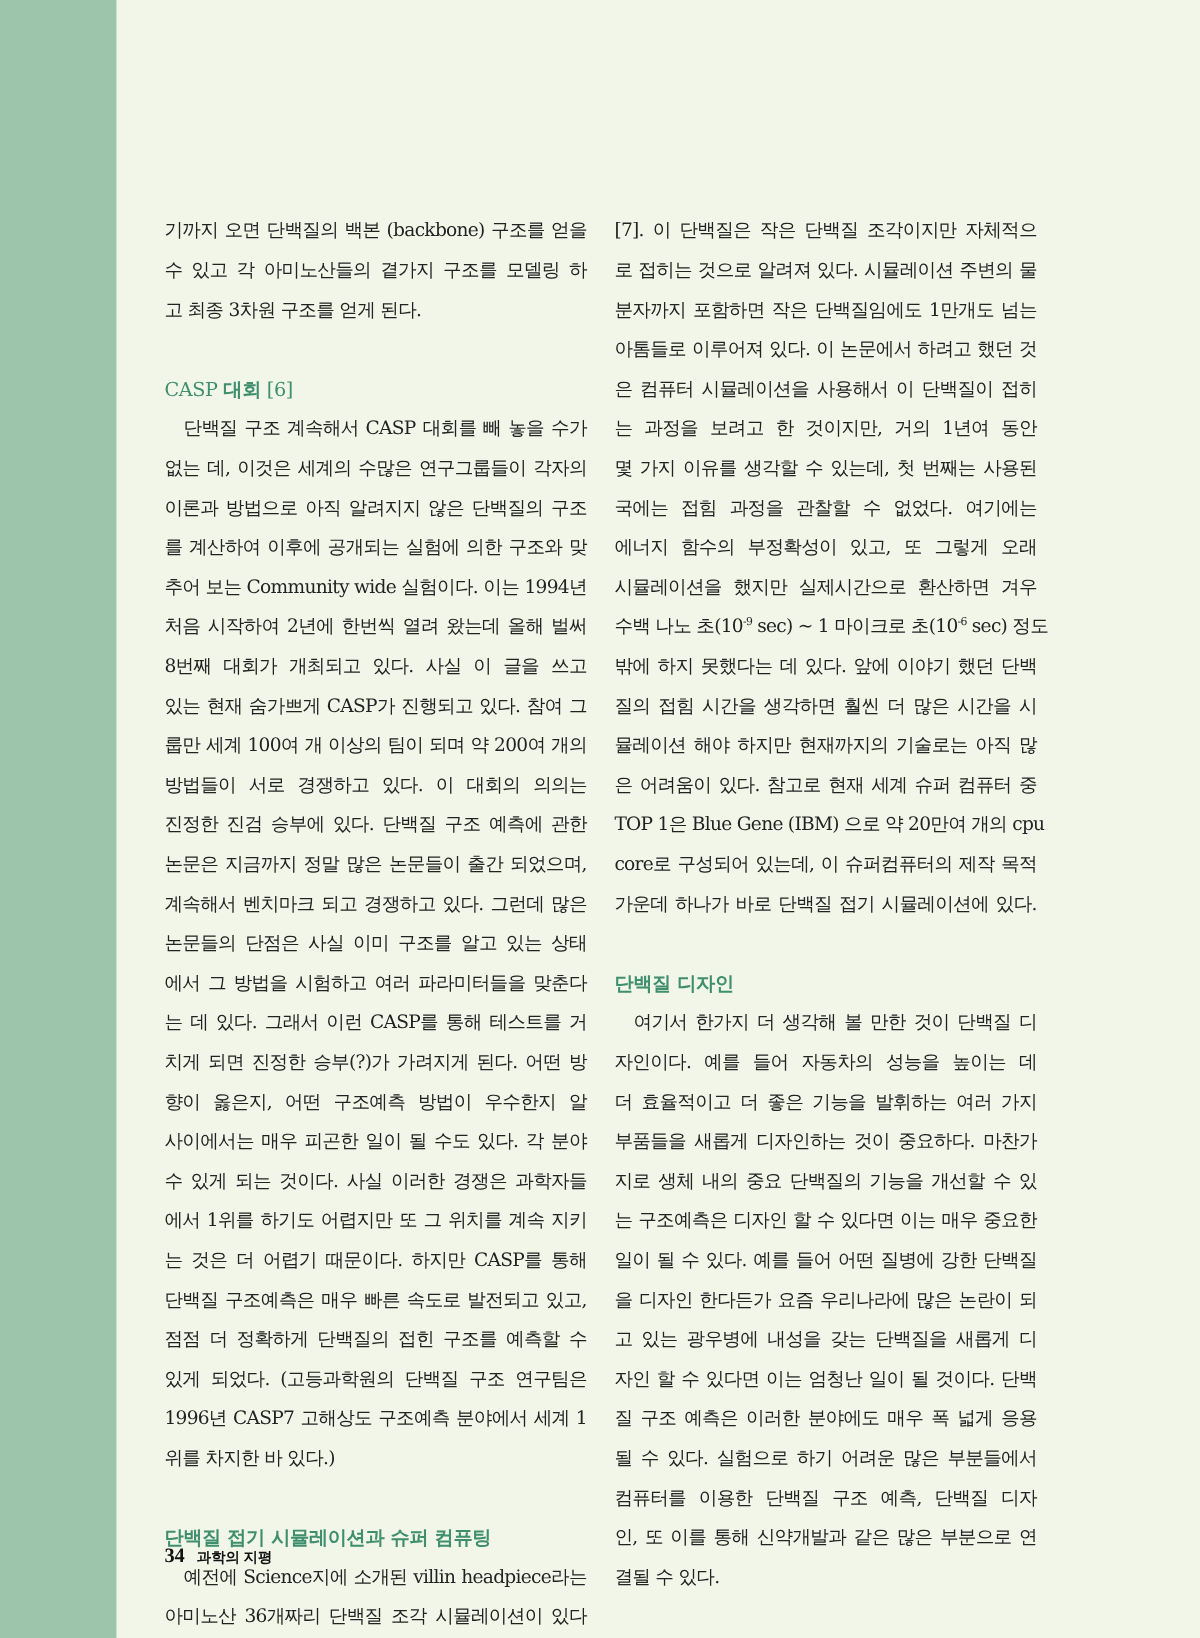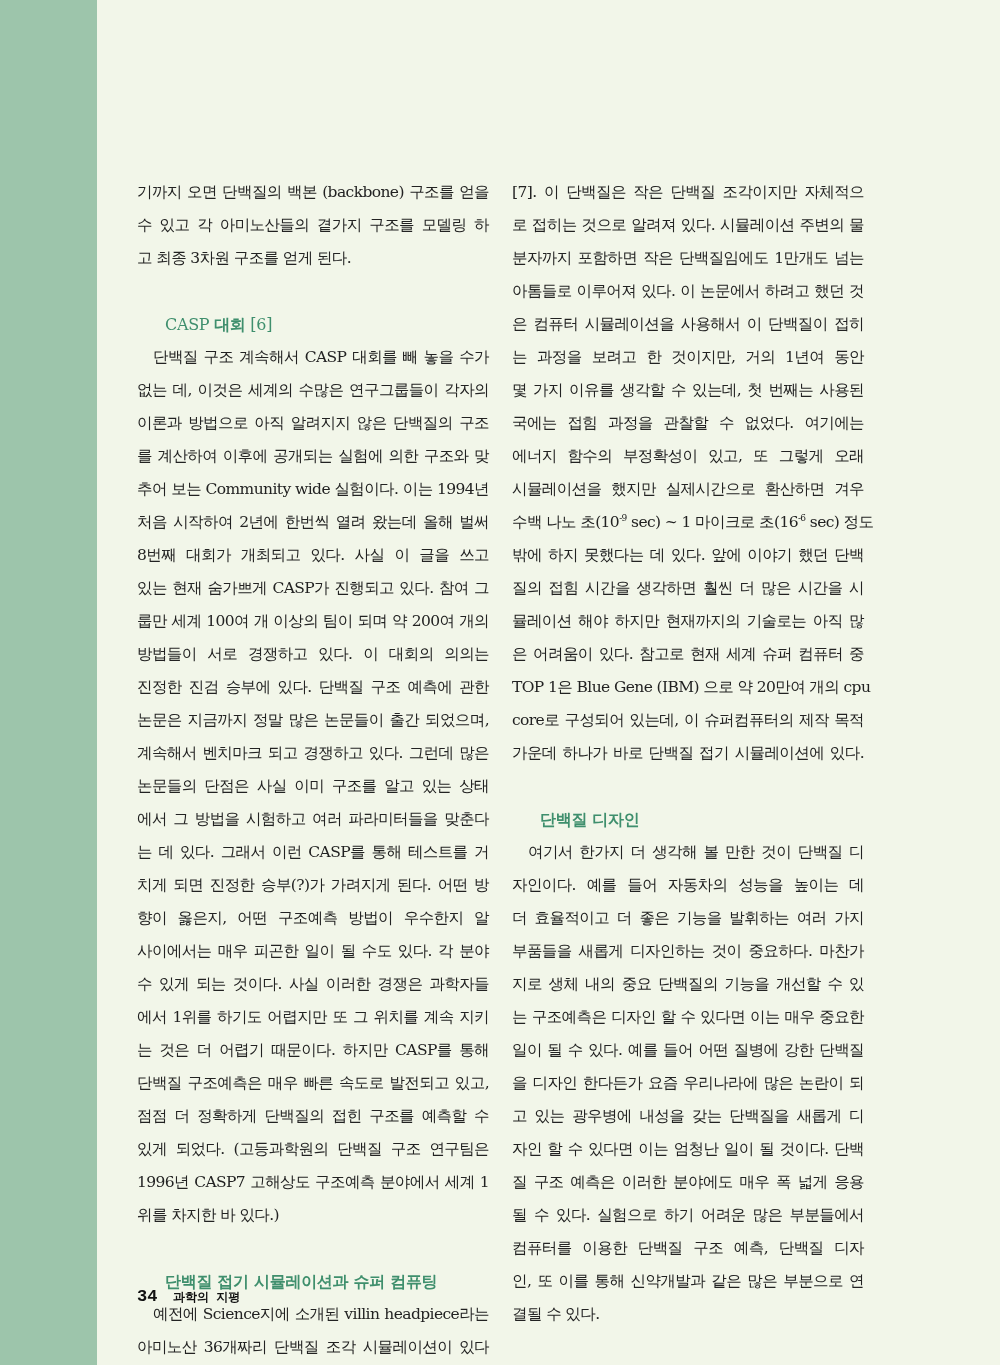--- a/index.html
+++ b/index.html
@@ -23,27 +23,26 @@
       white-space: nowrap; text-align: justify; text-align-last: justify;
       letter-spacing: -0.6px;
     }
     .line.last { text-align-last: left; }
     .line.indent { padding-left: 16px; }
     .gap { height: 33px; }
     .heading {
       height: 33px; line-height: 33px; font-size: 16px; color: #3f8f6d;
       font-family: "DejaVu Sans", "Liberation Sans", sans-serif; font-weight: bold;
       letter-spacing: -0.3px;
-      margin-left: 28px;
     }
     .heading .light { font-family: "DejaVu Serif", "Liberation Serif", serif; font-weight: normal; }
     sup { font-size: 9px; line-height: 0; }
     .footer {
       position: absolute; left: 137px; top: 1287px;
-      font-family: Liberation Mono, monospace;
+      font-family: Liberation Serif, serif;
       color: #111;
       text-align: right;
     }
     .footer .page-num { font-size: 17px; font-weight: bold; margin-right: 6px; }
     .footer .mag { font-size: 12px; font-weight: bold; }
   </style>
 </head>
 <body>
 
 <div class="side-strip"></div>
@@ -94,21 +93,21 @@
   <div class="line">[7]. 이 단백질은 작은 단백질 조각이지만 자체적으</div>
   <div class="line">로 접히는 것으로 알려져 있다. 시뮬레이션 주변의 물</div>
   <div class="line">분자까지 포함하면 작은 단백질임에도 1만개도 넘는</div>
   <div class="line">아톰들로 이루어져 있다. 이 논문에서 하려고 했던 것</div>
   <div class="line">은 컴퓨터 시뮬레이션을 사용해서 이 단백질이 접히</div>
   <div class="line">는 과정을 보려고 한 것이지만, 거의 1년여 동안</div>
   <div class="line">몇 가지 이유를 생각할 수 있는데, 첫 번째는 사용된</div>
   <div class="line">국에는 접힘 과정을 관찰할 수 없었다. 여기에는</div>
   <div class="line">에너지 함수의 부정확성이 있고, 또 그렇게 오래</div>
   <div class="line">시뮬레이션을 했지만 실제시간으로 환산하면 겨우</div>
-  <div class="line"><span>수백 나노 초(10</span><sup>-9</sup><span> sec) ~ 1 마이크로 초(16</span><sup>-6</sup><span> sec) 정도</span></div>
+  <div class="line"><span>수백 나노 초(10</span><sup>-9</sup><span> sec) ~ 1 마이크로 초(10</span><sup>-6</sup><span> sec) 정도</span></div>
   <div class="line">밖에 하지 못했다는 데 있다. 앞에 이야기 했던 단백</div>
   <div class="line">질의 접힘 시간을 생각하면 훨씬 더 많은 시간을 시</div>
   <div class="line">뮬레이션 해야 하지만 현재까지의 기술로는 아직 많</div>
   <div class="line">은 어려움이 있다. 참고로 현재 세계 슈퍼 컴퓨터 중</div>
   <div class="line">TOP 1은 Blue Gene (IBM) 으로 약 20만여 개의 cpu</div>
   <div class="line">core로 구성되어 있는데, 이 슈퍼컴퓨터의 제작 목적</div>
   <div class="line">가운데 하나가 바로 단백질 접기 시뮬레이션에 있다.</div>
   <div class="gap"></div>
 
   <div class="heading">단백질 디자인</div>

